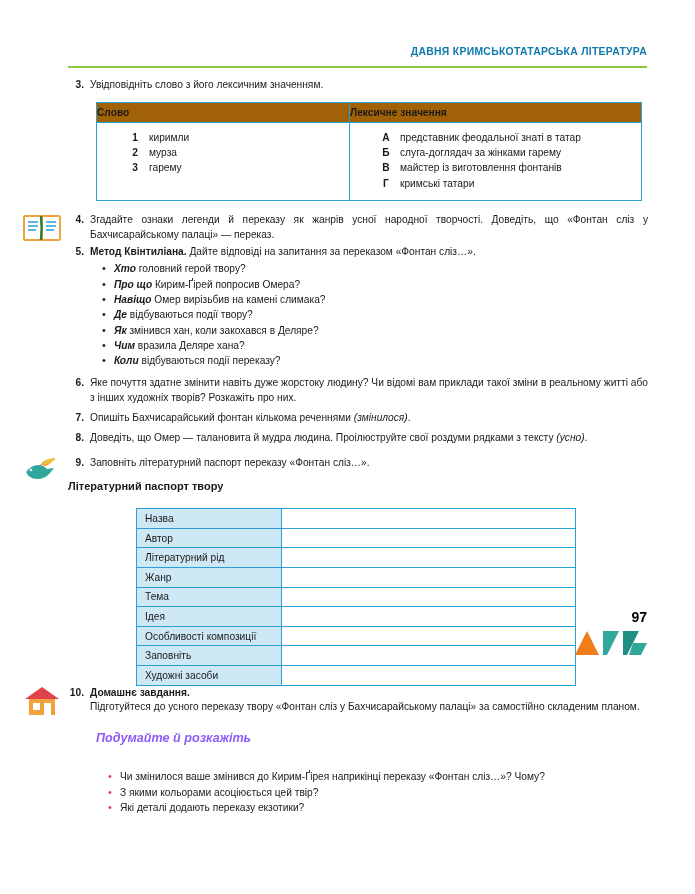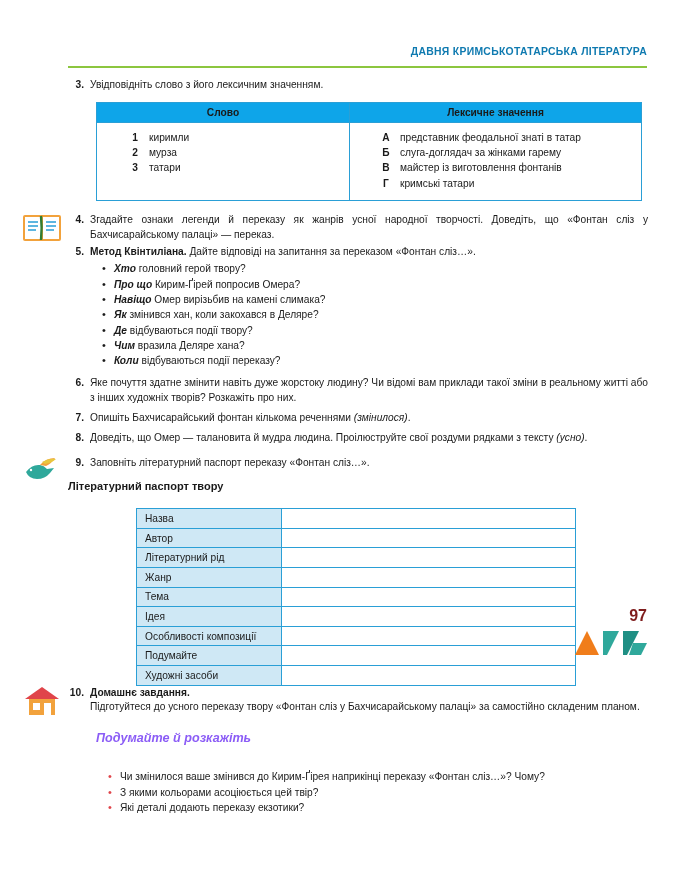--- a/index.html
+++ b/index.html
@@ -76,26 +76,26 @@
   }
 
   
   .match-table {
     margin: 9px 0 12px 28px;
     width: 546px;
     border-collapse: collapse;
     border: 1px solid #2a9fd6;
   }
   .match-table th {
-    background: #0ea5e9;
+    background: #a16207;
     border: 1px solid #2a9fd6;
     font-size: 10.2px;
     font-weight: bold;
     padding: 4px 0;
-    text-align: center;
+    text-align: left;
   }
   .match-table td {
     border: 1px solid #2a9fd6;
     vertical-align: top;
     padding: 7px 10px 9px 10px;
   }
   .match-list { list-style: none; margin: 0; padding: 0; }
   .match-list li {
     display: flex;
     line-height: 1.5;
@@ -176,22 +176,22 @@
     width: 38px;
     height: 32px;
   }
 
   
   .page-number {
     position: absolute;
     right: 48px;
     bottom: 46px;
     font-weight: bold;
-    font-size: 16px;
-    color: #7f1d1d;
+    font-size: 14px;
+    color: #000000;
   }
   .footer-deco {
     position: absolute;
     right: 48px;
     bottom: 14px;
     width: 74px;
     height: 30px;
   }
 </style>
 </head>
@@ -225,21 +225,21 @@
             <li>
               <span class="match-key">1</span>
               <span>киримли</span>
             </li>
             <li>
               <span class="match-key">2</span>
               <span>мурза</span>
             </li>
             <li>
               <span class="match-key">3</span>
-              <span>татари</span>
+              <span>гарему</span>
             </li>
           </ul>
         </td>
         <td class="rcell">
           <ul class="match-list">
             <li>
               <span class="match-key">А</span>
               <span>представник феодальної знаті в татар</span>
             </li>
             <li>
@@ -281,22 +281,22 @@
       <div class="q-row">
         <div class="q-num">5.</div>
         <div class="q-text"><span class="bold">Метод Квінтиліана.</span><span> Дайте відповіді на запитання за переказом «Фонтан сліз…».</span></div>
       </div>
     </div>
 
     <ul class="bullets">
       <li><span class="bi">Хто</span><span> головний герой твору?</span></li>
       <li><span class="bi">Про що</span><span> Кирим-Ґірей попросив Омера?</span></li>
       <li><span class="bi">Навіщо</span><span> Омер вирізьбив на камені слимака?</span></li>
+      <li><span class="bi">Де</span><span> відбуваються події твору?</span></li>
       <li><span class="bi">Як</span><span> змінився хан, коли закохався в Деляре?</span></li>
-      <li><span class="bi">Де</span><span> відбуваються події твору?</span></li>
       <li><span class="bi">Чим</span><span> вразила Деляре хана?</span></li>
       <li><span class="bi">Коли</span><span> відбуваються події переказу?</span></li>
     </ul>
 
     <div class="q-block" style="margin-top:8px">
       <div class="q-row">
         <div class="q-num">6.</div>
         <div class="q-text">Яке почуття здатне змінити навіть дуже жорстоку людину? Чи відомі вам приклади такої зміни в реальному житті або з інших художніх творів? Розкажіть про них.</div>
       </div>
     </div>
@@ -355,21 +355,21 @@
       </tr>
       <tr>
         <td class="label">Ідея</td>
         <td class="blank"></td>
       </tr>
       <tr>
         <td class="label">Особливості композиції</td>
         <td class="blank"></td>
       </tr>
       <tr>
-        <td class="label">Подумайте</td>
+        <td class="label">Заповніть</td>
         <td class="blank"></td>
       </tr>
       <tr>
         <td class="label">Художні засоби</td>
         <td class="blank"></td>
       </tr>
     </tbody>
       </table>
 
     <div class="q-block" style="">

